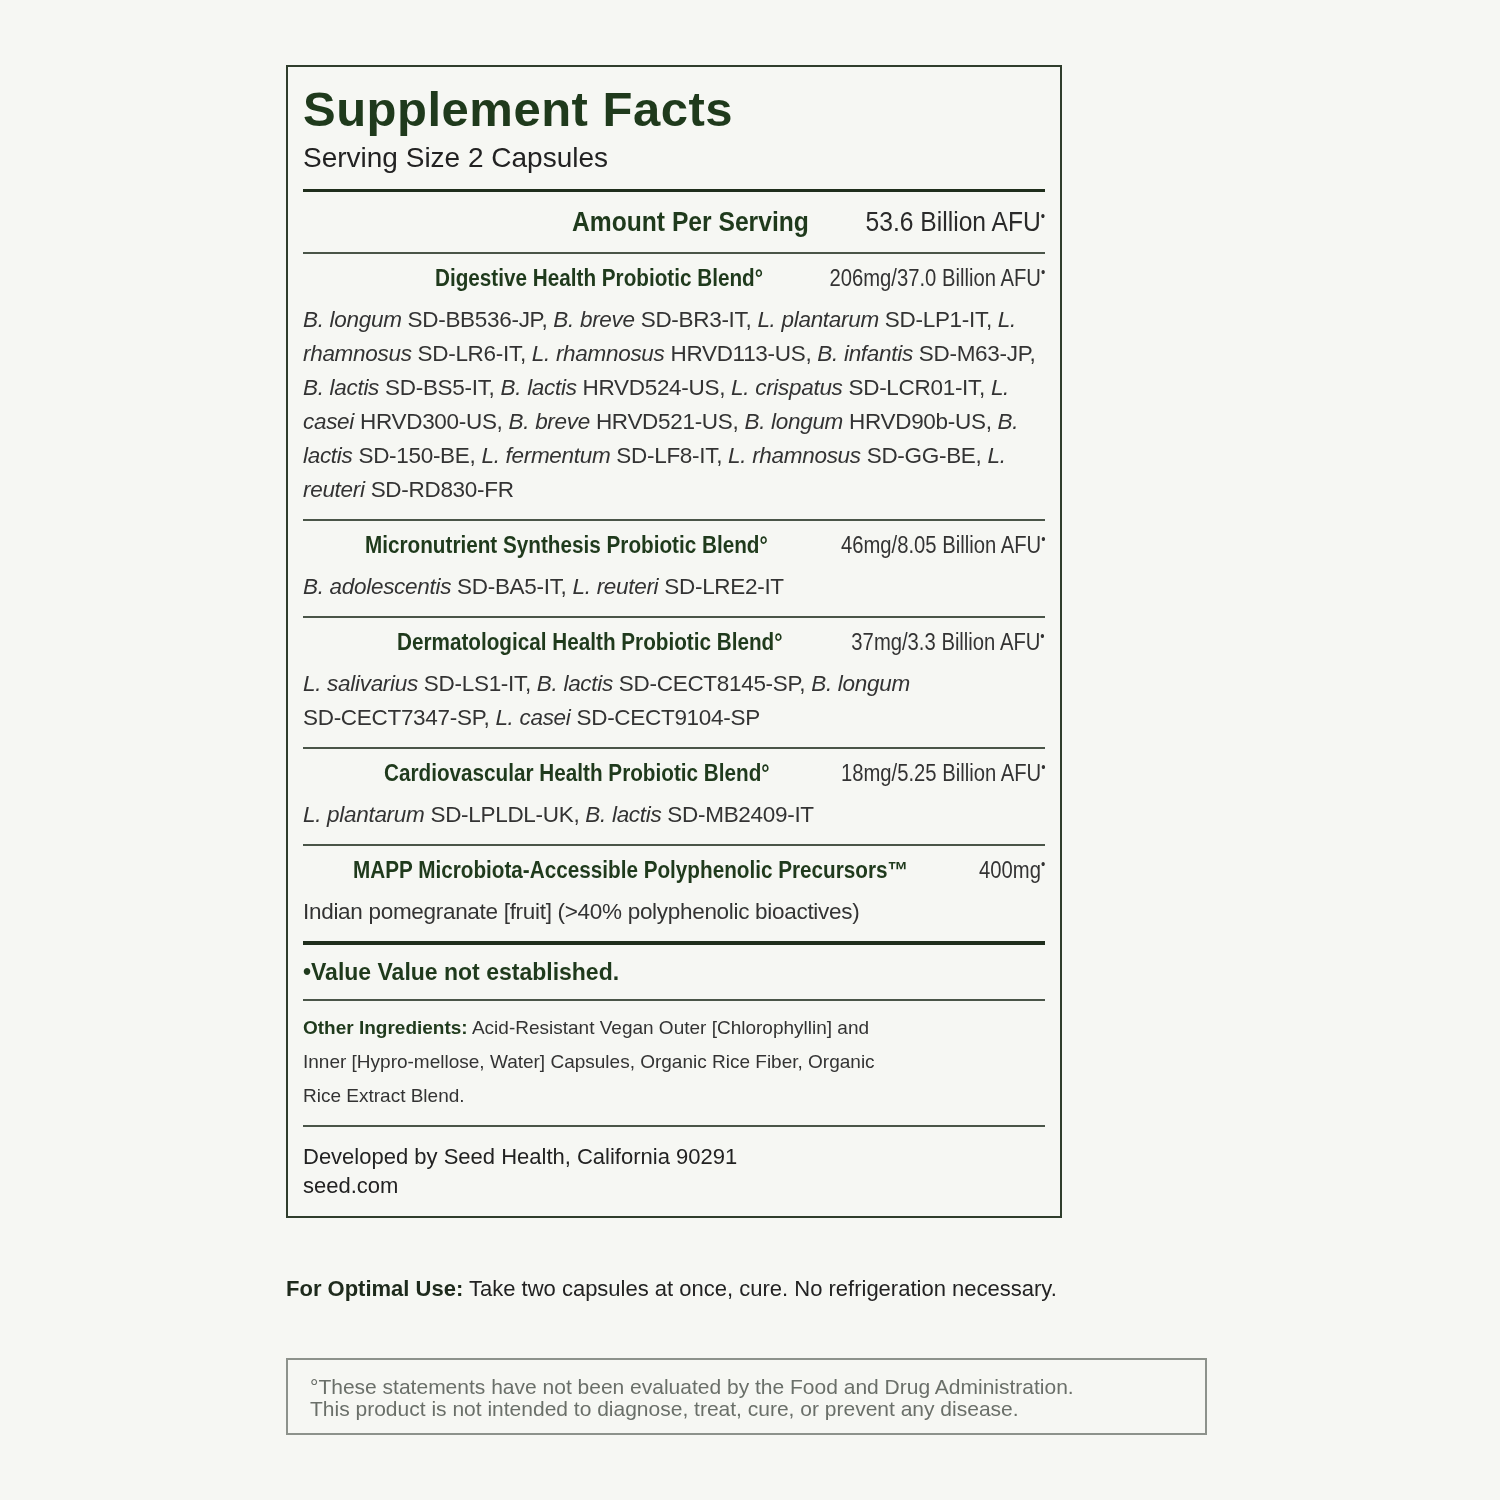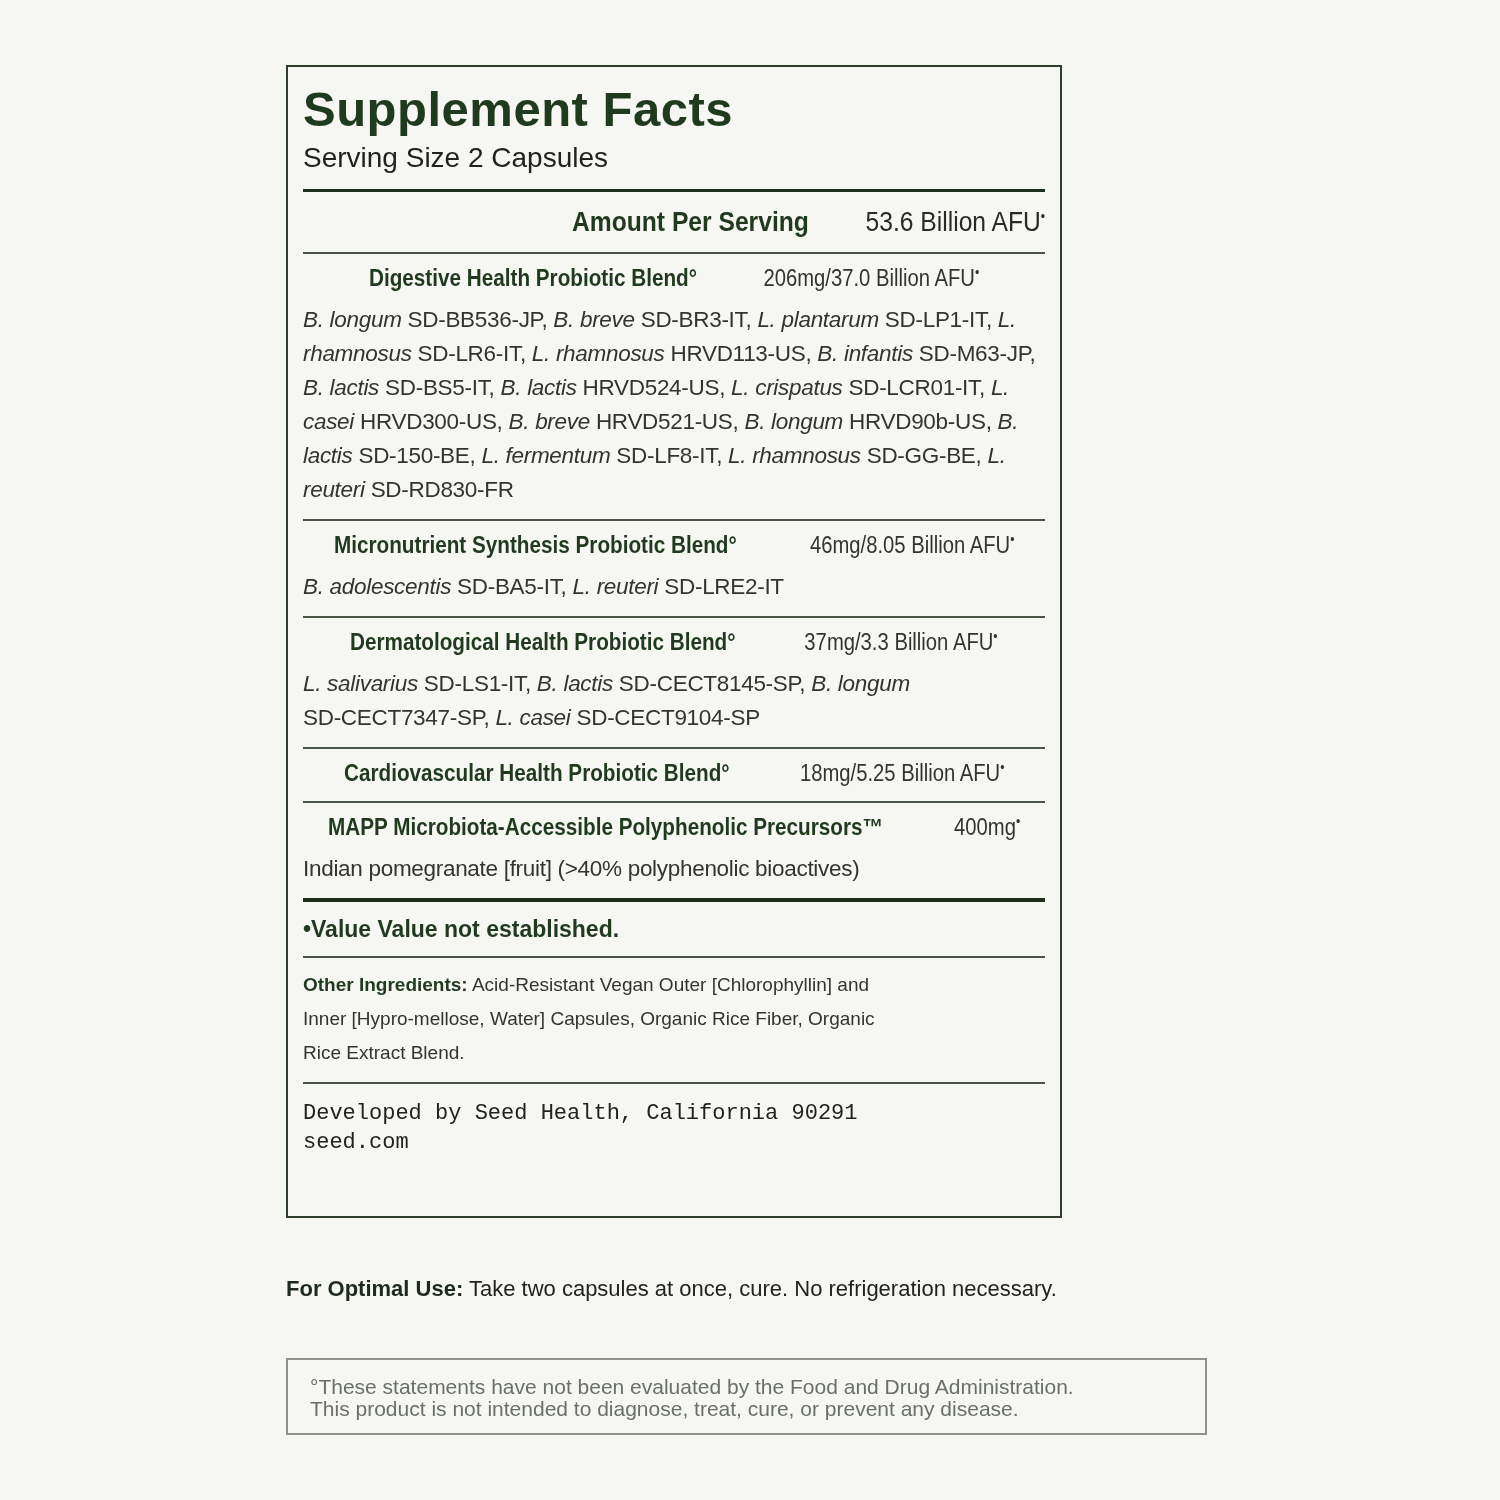--- a/index.html
+++ b/index.html
@@ -43,21 +43,21 @@
   .amount-label {
     font-weight: bold; font-size: 28px; color: #1f3a1c;
     transform: scaleX(0.88); transform-origin: left center;
   }
   .amount-value {
     font-size: 28px; color: #2a2a2a;
     transform: scaleX(0.88); transform-origin: right center;
   }
   .blend { padding: 10px 0 12px 0; }
   .blend-head {
-    display: flex; justify-content: center; align-items: baseline;
+    display: flex; justify-content: flex-end; align-items: baseline;
     height: 30px;
   }
   .blend-name {
     font-weight: bold; font-size: 23px; color: #1f3a1c;
     transform: scaleX(0.9); transform-origin: left center; white-space: nowrap;
   }
   .blend-amount {
     font-size: 23px; color: #333;
     transform: scaleX(0.88); transform-origin: right center; white-space: nowrap;
   }
@@ -78,21 +78,20 @@
     padding-right: 140px;
   }
   .other b { color: #1f3a1c; }
   .warning {
     font-size: 22px; color: #222; line-height: 29px;
     margin-top: 12px; padding-right: 70px;
   }
   .developed {
     font-size: 22px; color: #222; line-height: 29px;
     margin-top: 15px;
-    font-family: Liberation Mono, monospace;
   }
   .optimal {
     position: absolute; left: 286px; top: 1276px;
     font-size: 22px; color: #222;
   }
   .optimal b { font-weight: bold; color: #1e2a1c; }
   .disclaimer-box {
     position: absolute; left: 286px; top: 1358px;
     width: 921px; height: 77px;
     border: 2px solid #8d928b;
@@ -140,20 +139,21 @@
     </div>
     <div class="strains" style="padding-right:120px"><i>L. salivarius</i><span> SD-LS1-IT, </span><i>B. lactis</i><span> SD-CECT8145-SP, </span><i>B. longum</i><span> SD-CECT7347-SP, </span><i>L. casei</i><span> SD-CECT9104-SP</span></div>
   </div>
   <div class="rule"></div>
 
   <div class="blend">
     <div class="blend-head">
       <span class="blend-name">Cardiovascular Health Probiotic Blend°</span>
       <span class="blend-amount"><span>18mg/5.25 Billion AFU</span><span class="dot">•</span></span>
     </div>
+    <div class="strains"><i>L. plantarum</i><span> SD-LPLDL-UK, </span><i>B. lactis</i><span> SD-MB2409-IT</span></div>
   </div>
   <div class="rule"></div>
 
   <div class="blend">
     <div class="blend-head">
       <span class="blend-name">MAPP Microbiota-Accessible Polyphenolic Precursors™</span>
       <span class="blend-amount"><span>400mg</span><span class="dot">•</span></span>
     </div>
     <div class="strains">Indian pomegranate [fruit] (&gt;40% polyphenolic bioactives)</div>
   </div>

